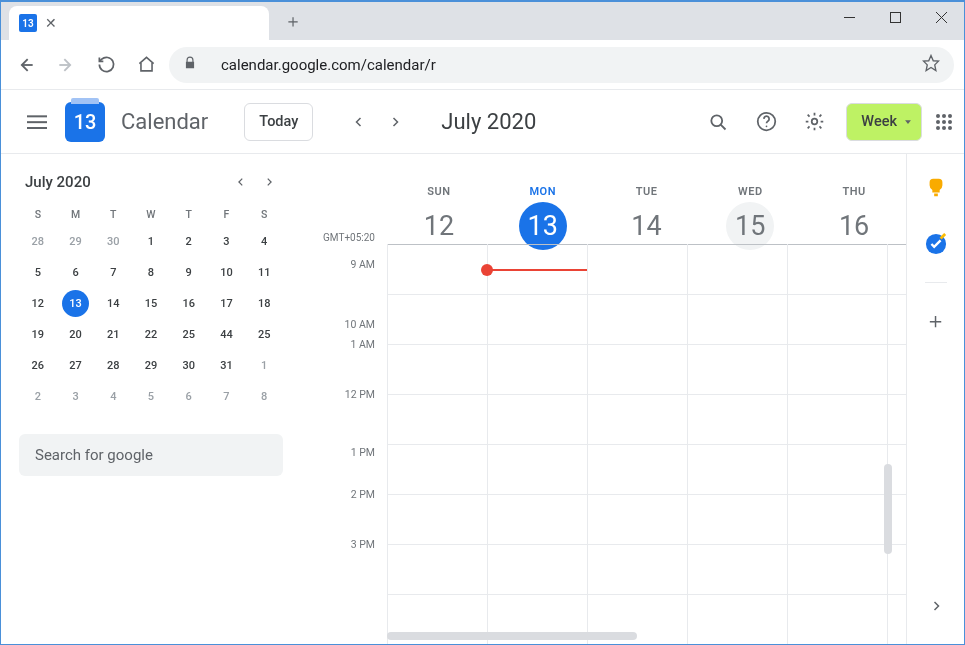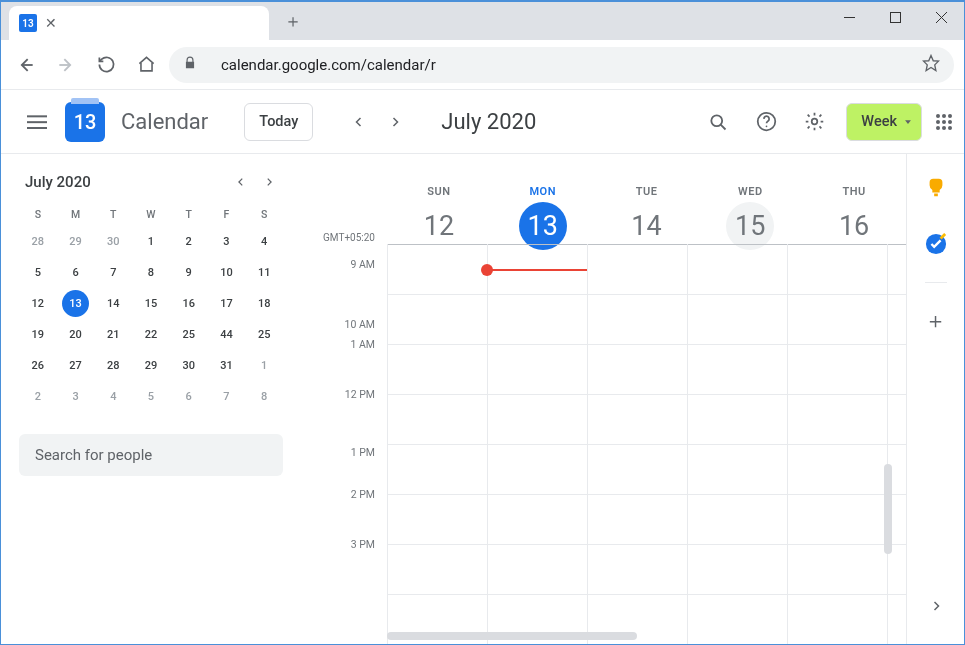--- a/index.html
+++ b/index.html
@@ -268,21 +268,21 @@
           <div class="mini-day">31</div>
           <div class="mini-day out">1</div>
           <div class="mini-day out">2</div>
           <div class="mini-day out">3</div>
           <div class="mini-day out">4</div>
           <div class="mini-day out">5</div>
           <div class="mini-day out">6</div>
           <div class="mini-day out">7</div>
           <div class="mini-day out">8</div>
         </div>
-      <div class="search-people">Search for people</div>
+      <div class="search-people">Search for google</div>
     </div>
 
     <div class="week-wrap">
       <div class="tz-label">GMT+05:20</div>
       <div class="day-headers" id="day-headers">
           <div class="day-col-hdr">
             <div class="dow">SUN</div>
             <div class="dnum">12</div>
           </div>
           <div class="day-col-hdr">

